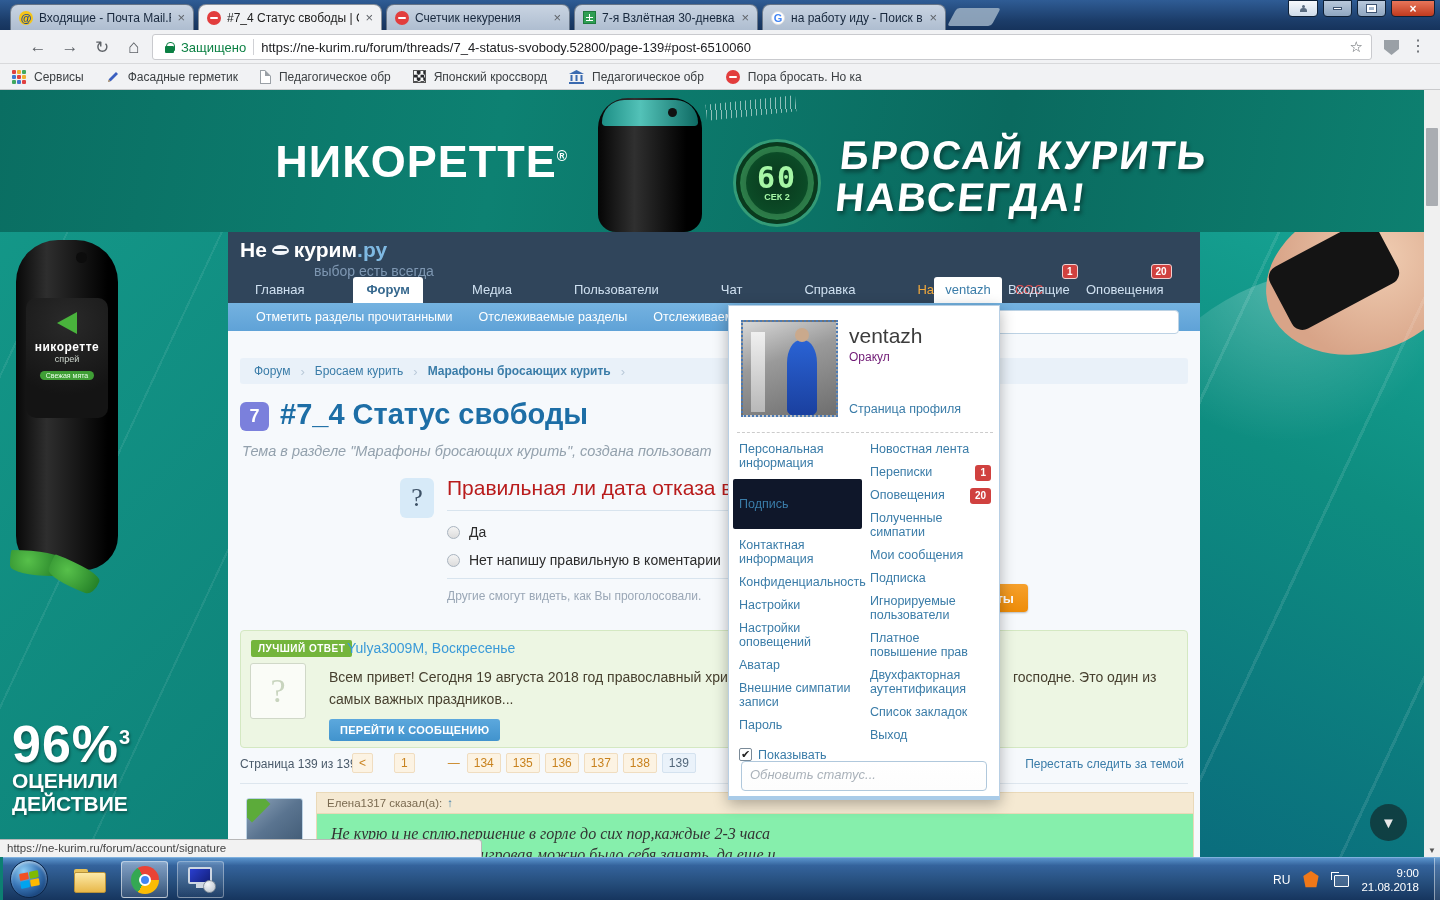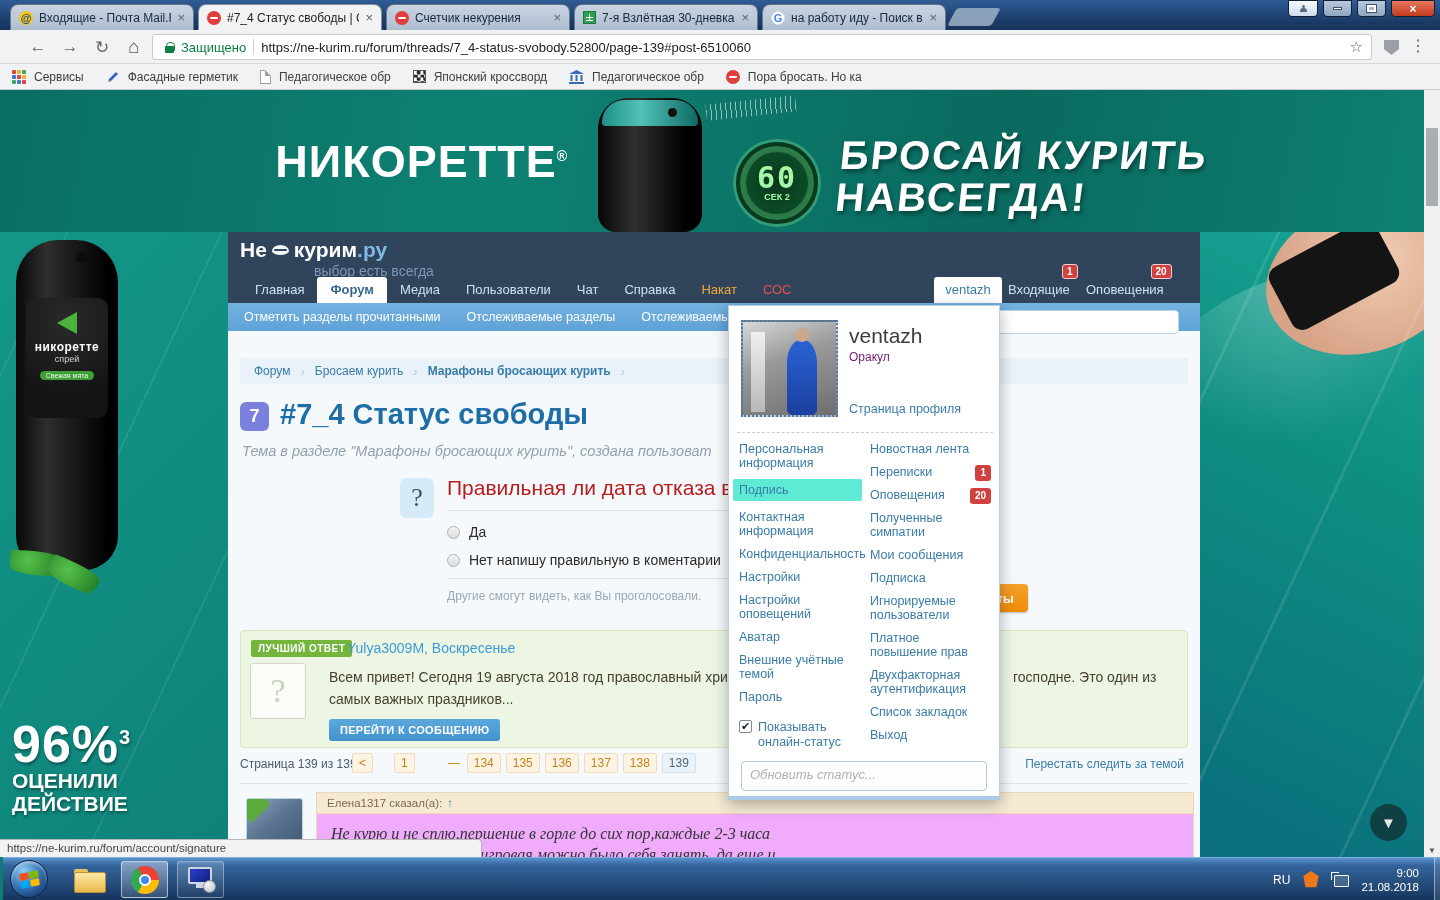--- a/index.html
+++ b/index.html
@@ -130,34 +130,34 @@
   .left-col .streaks { background:repeating-linear-gradient(115deg, transparent 0 60px, rgba(255,255,255,.08) 60px 62px, transparent 62px 140px); }
 
   
   .forum { position:absolute; left:228px; top:142px; width:972px; height:625px; background:#f6f9fc; overflow:hidden; }
   .f-dark { position:absolute; left:0; top:0; width:972px; height:71px; background:#30455b; }
   .f-logo { position:absolute; left:12px; top:6px; color:#fff; font-size:21px; font-weight:bold; display:flex; align-items:center; gap:5px; }
   .logo-lips { width:17px; height:10px; background:#f2f6fa; border-radius:50% 50% 50% 50%/60% 60% 40% 40%; position:relative; }
   .logo-lips::after { content:""; position:absolute; left:2px; top:4px; width:13px; height:2px; background:#30455b; border-radius:1px; }
   .logo-ru { color:#7fb9e2; }
   .f-tagline { position:absolute; left:62px; top:31px; font-size:14px; color:#7e97b2;margin-left:24px; }
-  .f-nav { position:absolute; left:14px; bottom:0; display:flex; align-items:center; }
+  .f-nav { position:absolute; left:14px; bottom:0; display:flex; align-items:center;gap:36px; }
   .f-nav-item { padding:5px 13px 6px; font-size:13px; color:#cfe0f0; }
   .f-nav-item.active { background:#fff; color:#36688e; border-radius:3px 3px 0 0; font-weight:bold; }
   .f-nav-nakat { color:#f0a83c; }
   .f-nav-sos { color:#e85050; }
   .f-user-tab { position:absolute; left:706px; bottom:0; width:68px; padding:5px 0 6px; text-align:center;
     background:#fff; color:#3a7ca8; font-size:13px; border-radius:3px 3px 0 0; }
   .f-inbox { position:absolute; left:780px; bottom:6px; font-size:13px; color:#cfe0f0; }
   .f-alerts { position:absolute; left:858px; bottom:6px; font-size:13px; color:#cfe0f0; }
   .nav-badge { position:absolute; top:-18px; right:-8px; background:#d0413f; color:#fff; font-size:10px; font-weight:bold;
     padding:1px 4px; border-radius:3px; border:1px solid #f0d0d0; }
   .f-inbox,.f-alerts { }
   .f-subnav { position:absolute; left:0; top:71px; width:972px; height:28px;
-    background:linear-gradient(#74b2e0,#5fa2d7); display:flex; align-items:center; padding-left:16px; gap:26px; }
+    background:linear-gradient(#74b2e0,#5fa2d7); display:flex; align-items:center; padding-left:28px; gap:26px; }
   .f-subnav span { color:#fff; font-size:12.5px; white-space:nowrap; }
   .f-search { position:absolute; left:765px; top:78px; width:186px; height:24px; background:#fff;
     border:1px solid #bcd2e4; border-radius:4px; font-size:12px; padding:0 8px; }
 
   .breadcrumb { position:absolute; left:12px; top:126px; width:948px; height:26px; background:#e9f1f9; border-radius:3px;
     display:flex; align-items:center; padding-left:14px; gap:10px; font-size:12px; }
   .crumb { color:#3a7ca8; }
   .crumb-sep { color:#b9c9d9; font-size:13px; }
 
   .thread-badge { position:absolute; left:12px; top:170px; width:29px; height:29px; background:#7b80dc; border-radius:6px;
@@ -202,21 +202,21 @@
   .chip-first { margin:0 26px 0 16px; }
   .chip-current { background:#eaf2fa; border:1px solid #d4e2ef; color:#53677a; }
   .pg-unfollow { position:absolute; right:4px; top:4px; color:#3a7ca8; }
   .post-divider { position:absolute; left:12px; top:551px; width:948px; border-top:1px solid #dde6ee; }
 
   .post { position:absolute; left:0; top:558px; width:972px; height:67px; }
   .post-avatar { position:absolute; left:18px; top:8px; width:57px; height:57px; border:1px solid #bcd2e4; border-radius:3px;
     background:linear-gradient(140deg,#8ea4ba 0%,#5a7490 45%,#3c5670 100%); overflow:hidden; }
   .post-avatar::before { content:""; position:absolute; left:-8px; top:-8px; width:26px; height:26px; background:#5cab3a;
     transform:rotate(45deg); }
-  .quote-box { position:absolute; left:88px; top:2px; width:878px; border:1px solid #ead9b8; background:#f0abfc; }
+  .quote-box { position:absolute; left:88px; top:2px; width:878px; border:1px solid #ead9b8; background:#86efac; }
   .quote-head { height:21px; background:#f5e9d2; border-bottom:1px solid #ead9b8; font-size:11.5px; color:#7a6a50;
     display:flex; align-items:center; padding-left:10px; gap:5px; }
   .quote-arrow { color:#3a7ca8; }
   .quote-body { padding:9px 14px 2px; font-family:"Liberation Serif",serif; font-style:italic; font-size:16px; color:#333;
     line-height:21px; }
 
   
   .dropdown { position:absolute; left:728px; top:215px; width:272px; height:495px; background:#fff;
     border:1px solid #b8cfe4; border-bottom:4px solid #a9cbe8; box-shadow:0 4px 14px rgba(0,0,0,.30); z-index:20; }
   .dd-avatar { position:absolute; left:12px; top:14px; width:97px; height:97px; border:2px dotted #4a7ab5;
@@ -225,21 +225,21 @@
   .dd-avatar .figure { position:absolute; left:44px; top:18px; width:30px; height:76px;
     background:linear-gradient(#2a63d4,#1a3f9e); border-radius:45% 45% 30% 30%/30% 30% 8% 8%; }
   .dd-avatar .head { position:absolute; left:52px; top:6px; width:14px; height:14px; border-radius:50%; background:#caa98c; }
   .dd-name { position:absolute; left:120px; top:18px; font-size:21px; color:#3c3c3c; }
   .dd-role { position:absolute; left:120px; top:44px; font-size:12px; color:#701a75; }
   .dd-profile-link { position:absolute; left:120px; top:96px; font-size:12.5px; color:#3a7ca8; }
   .dd-divider { position:absolute; left:8px; top:126px; width:256px; border-top:1px dashed #ccc; }
   .dd-cols { position:absolute; left:10px; top:136px; width:252px; display:flex; gap:10px; }
   .dd-col { width:121px; }
   .dd-item { font-size:12.5px; color:#3a7ca8; line-height:14px; margin-bottom:9px; position:relative; padding-right:2px; }
-  .dd-item.highlighted { background:#5eead4; border-radius:2px; padding:4px 6px; margin-left:-6px; margin-right:-2px; }
+  .dd-item.highlighted { background:#0f172a; border-radius:2px; padding:18px 6px; margin-left:-6px; margin-right:-2px; }
   .dd-badge { position:absolute; right:0; top:0; background:#d0413f; color:#fff; font-size:10px; font-weight:bold;
     padding:1px 5px; border-radius:3px; }
   .dd-check { display:flex; gap:6px; margin-top:16px; font-size:12.5px; color:#3a7ca8; line-height:15px; }
   .checkbox { width:13px; height:13px; background:#fff; border:1px solid #7a8a98; border-radius:2px; color:#222;
     font-size:11px; line-height:11px; text-align:center; flex:0 0 auto; }
   .dd-status { position:absolute; left:12px; top:455px; width:246px; height:30px; border:1px solid #b0c8dc; border-radius:4px;
     font-size:13px; font-style:italic; color:#555; padding:5px 8px; resize:none; font-family:"Liberation Sans",sans-serif;
     background:linear-gradient(#fff,#fdfdfd); }
   .dd-status::placeholder { color:#aab2ba; font-style:italic; }
 
@@ -569,21 +569,21 @@
       <div class="dd-divider"></div>
       <div class="dd-cols">
         <div class="dd-col">
           <div class="dd-item">Персональная информация</div>
           <div class="dd-item highlighted">Подпись</div>
           <div class="dd-item">Контактная информация</div>
           <div class="dd-item">Конфиденциальность</div>
           <div class="dd-item">Настройки</div>
           <div class="dd-item">Настройки оповещений</div>
           <div class="dd-item">Аватар</div>
-          <div class="dd-item">Внешние учётные темой</div>
+          <div class="dd-item">Внешние симпатии записи</div>
           <div class="dd-item">Пароль</div>
           <label class="dd-check">
             <span class="checkbox">✔</span>
             <span>Показывать онлайн-статус</span>
           </label>
         </div>
         <div class="dd-col" style="width:131px">
           <div class="dd-item">Новостная лента</div>
           <div class="dd-item">
             <span>Переписки</span>

